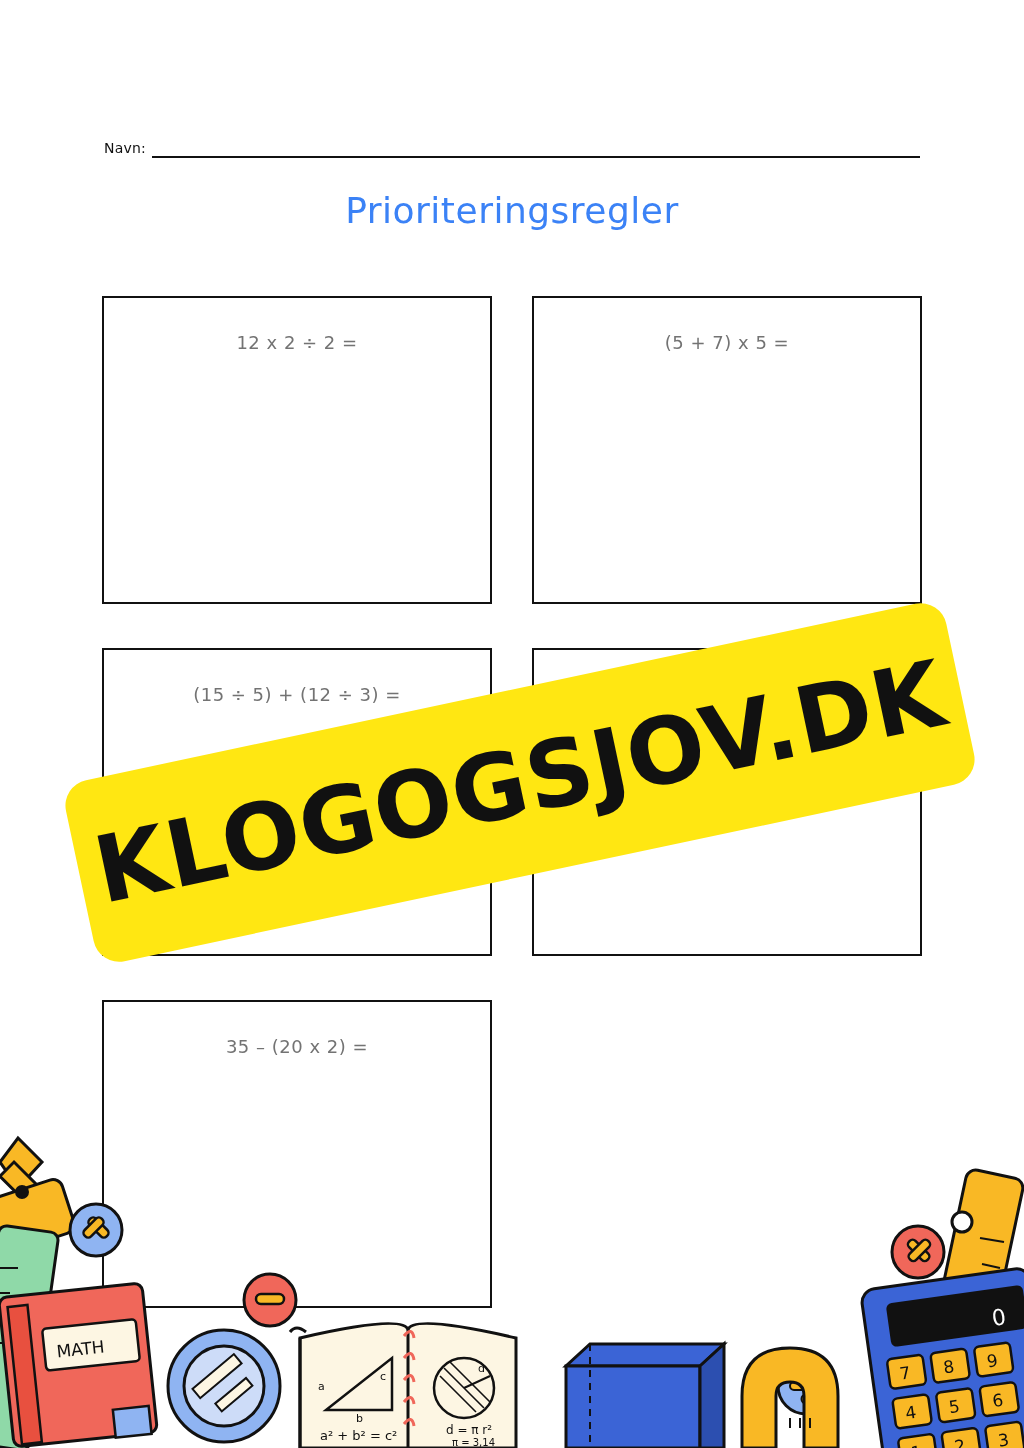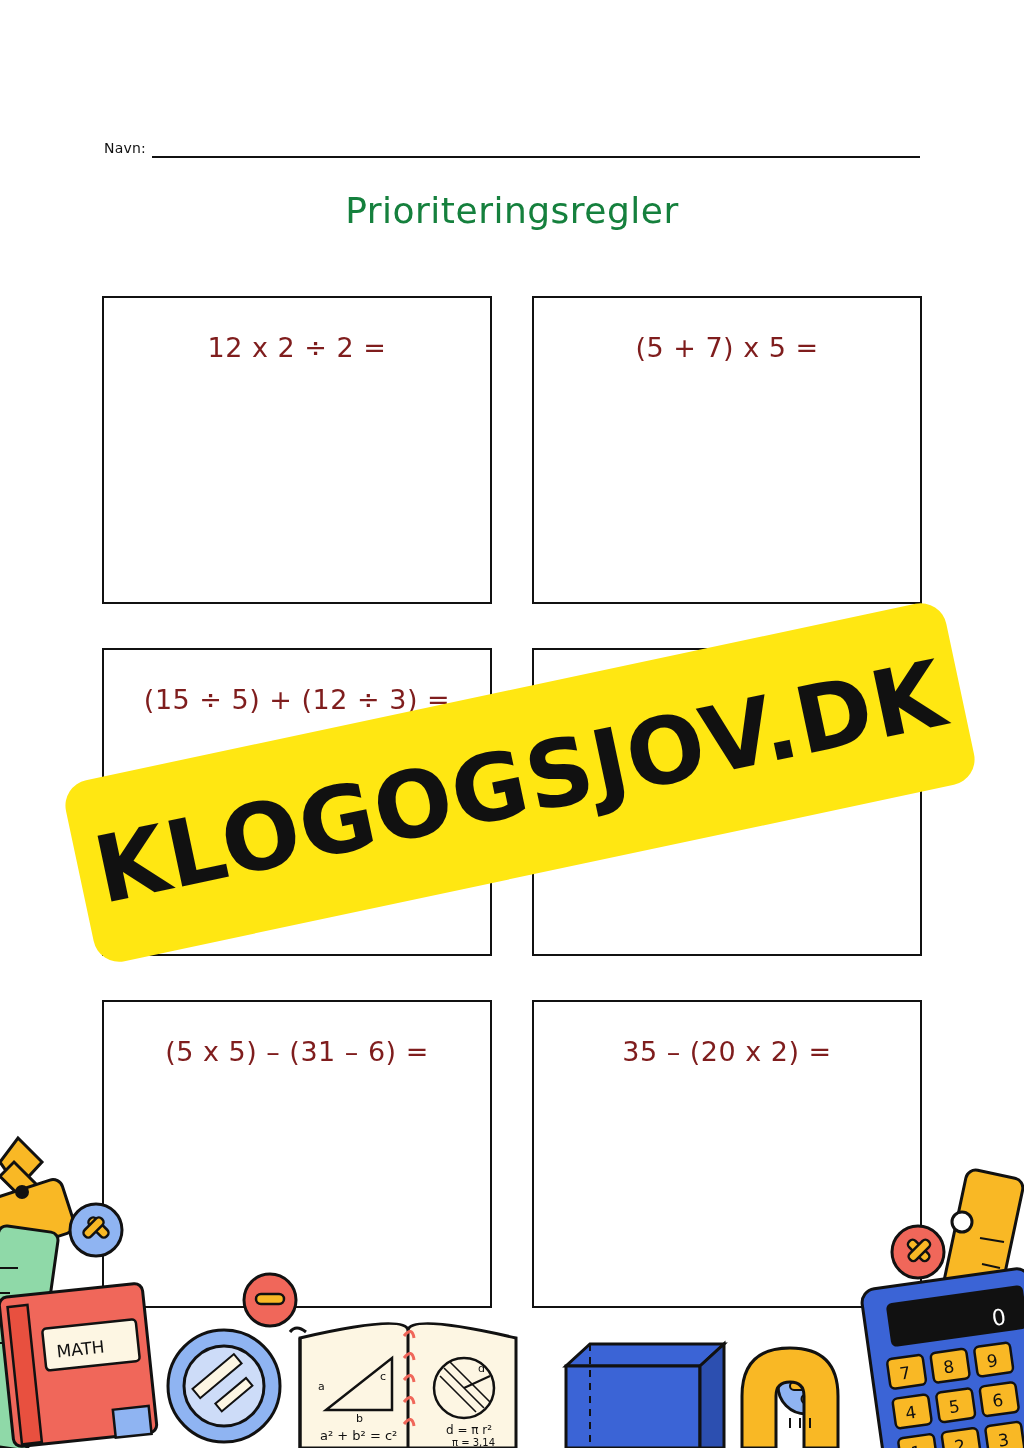--- a/index.html
+++ b/index.html
@@ -44,21 +44,21 @@
   .worksheet-title {
     position: absolute;
     left: 0;
     top: 190px;
     width: 1024px;
     text-align: center;
     font-size: 36px;
     font-family: "DejaVu Sans", sans-serif;
     font-weight: 400;
     letter-spacing: 0.5px;
-    color: #15803d;
+    color: #3b82f6;
   }
 
   
   .grid {
     position: absolute;
     left: 102px;
     top: 296px;
     width: 820px;
     display: grid;
     grid-template-columns: 390px 390px;
@@ -71,23 +71,23 @@
     background: #ffffff;
     box-sizing: border-box;
     position: relative;
   }
   .problem-text {
     position: absolute;
     top: 34px;
     left: 0;
     width: 100%;
     text-align: center;
-    font-size: 27px;
-    font-family: "DejaVu Sans", sans-serif;
-    color: #7f1d1d;
+    font-size: 18px;
+    font-family: "DejaVu Sans", sans-serif;
+    color: #737373;
     letter-spacing: 0.5px;
   }
 
   
   .watermark {
     position: absolute;
     left: 60px;
     top: 600px;
     width: 920px;
     height: 360px;
@@ -142,23 +142,20 @@
     <div class="problem-text">12 x 2 ÷ 2 =</div>
   </div>
   <div class="problem-box">
     <div class="problem-text">(5 + 7) x 5 =</div>
   </div>
   <div class="problem-box">
     <div class="problem-text">(15 ÷ 5) + (12 ÷ 3) =</div>
   </div>
   <div class="problem-box">
     <div class="problem-text"></div>
-  </div>
-  <div class="problem-box">
-    <div class="problem-text">(5 x 5) – (31 – 6) =</div>
   </div>
   <div class="problem-box">
     <div class="problem-text">35 – (20 x 2) =</div>
   </div>
 </div>
 
 <div class="watermark">
   <div class="watermark-band">
     <span class="watermark-text">KLOGOGSJOV.DK</span>
   </div>

